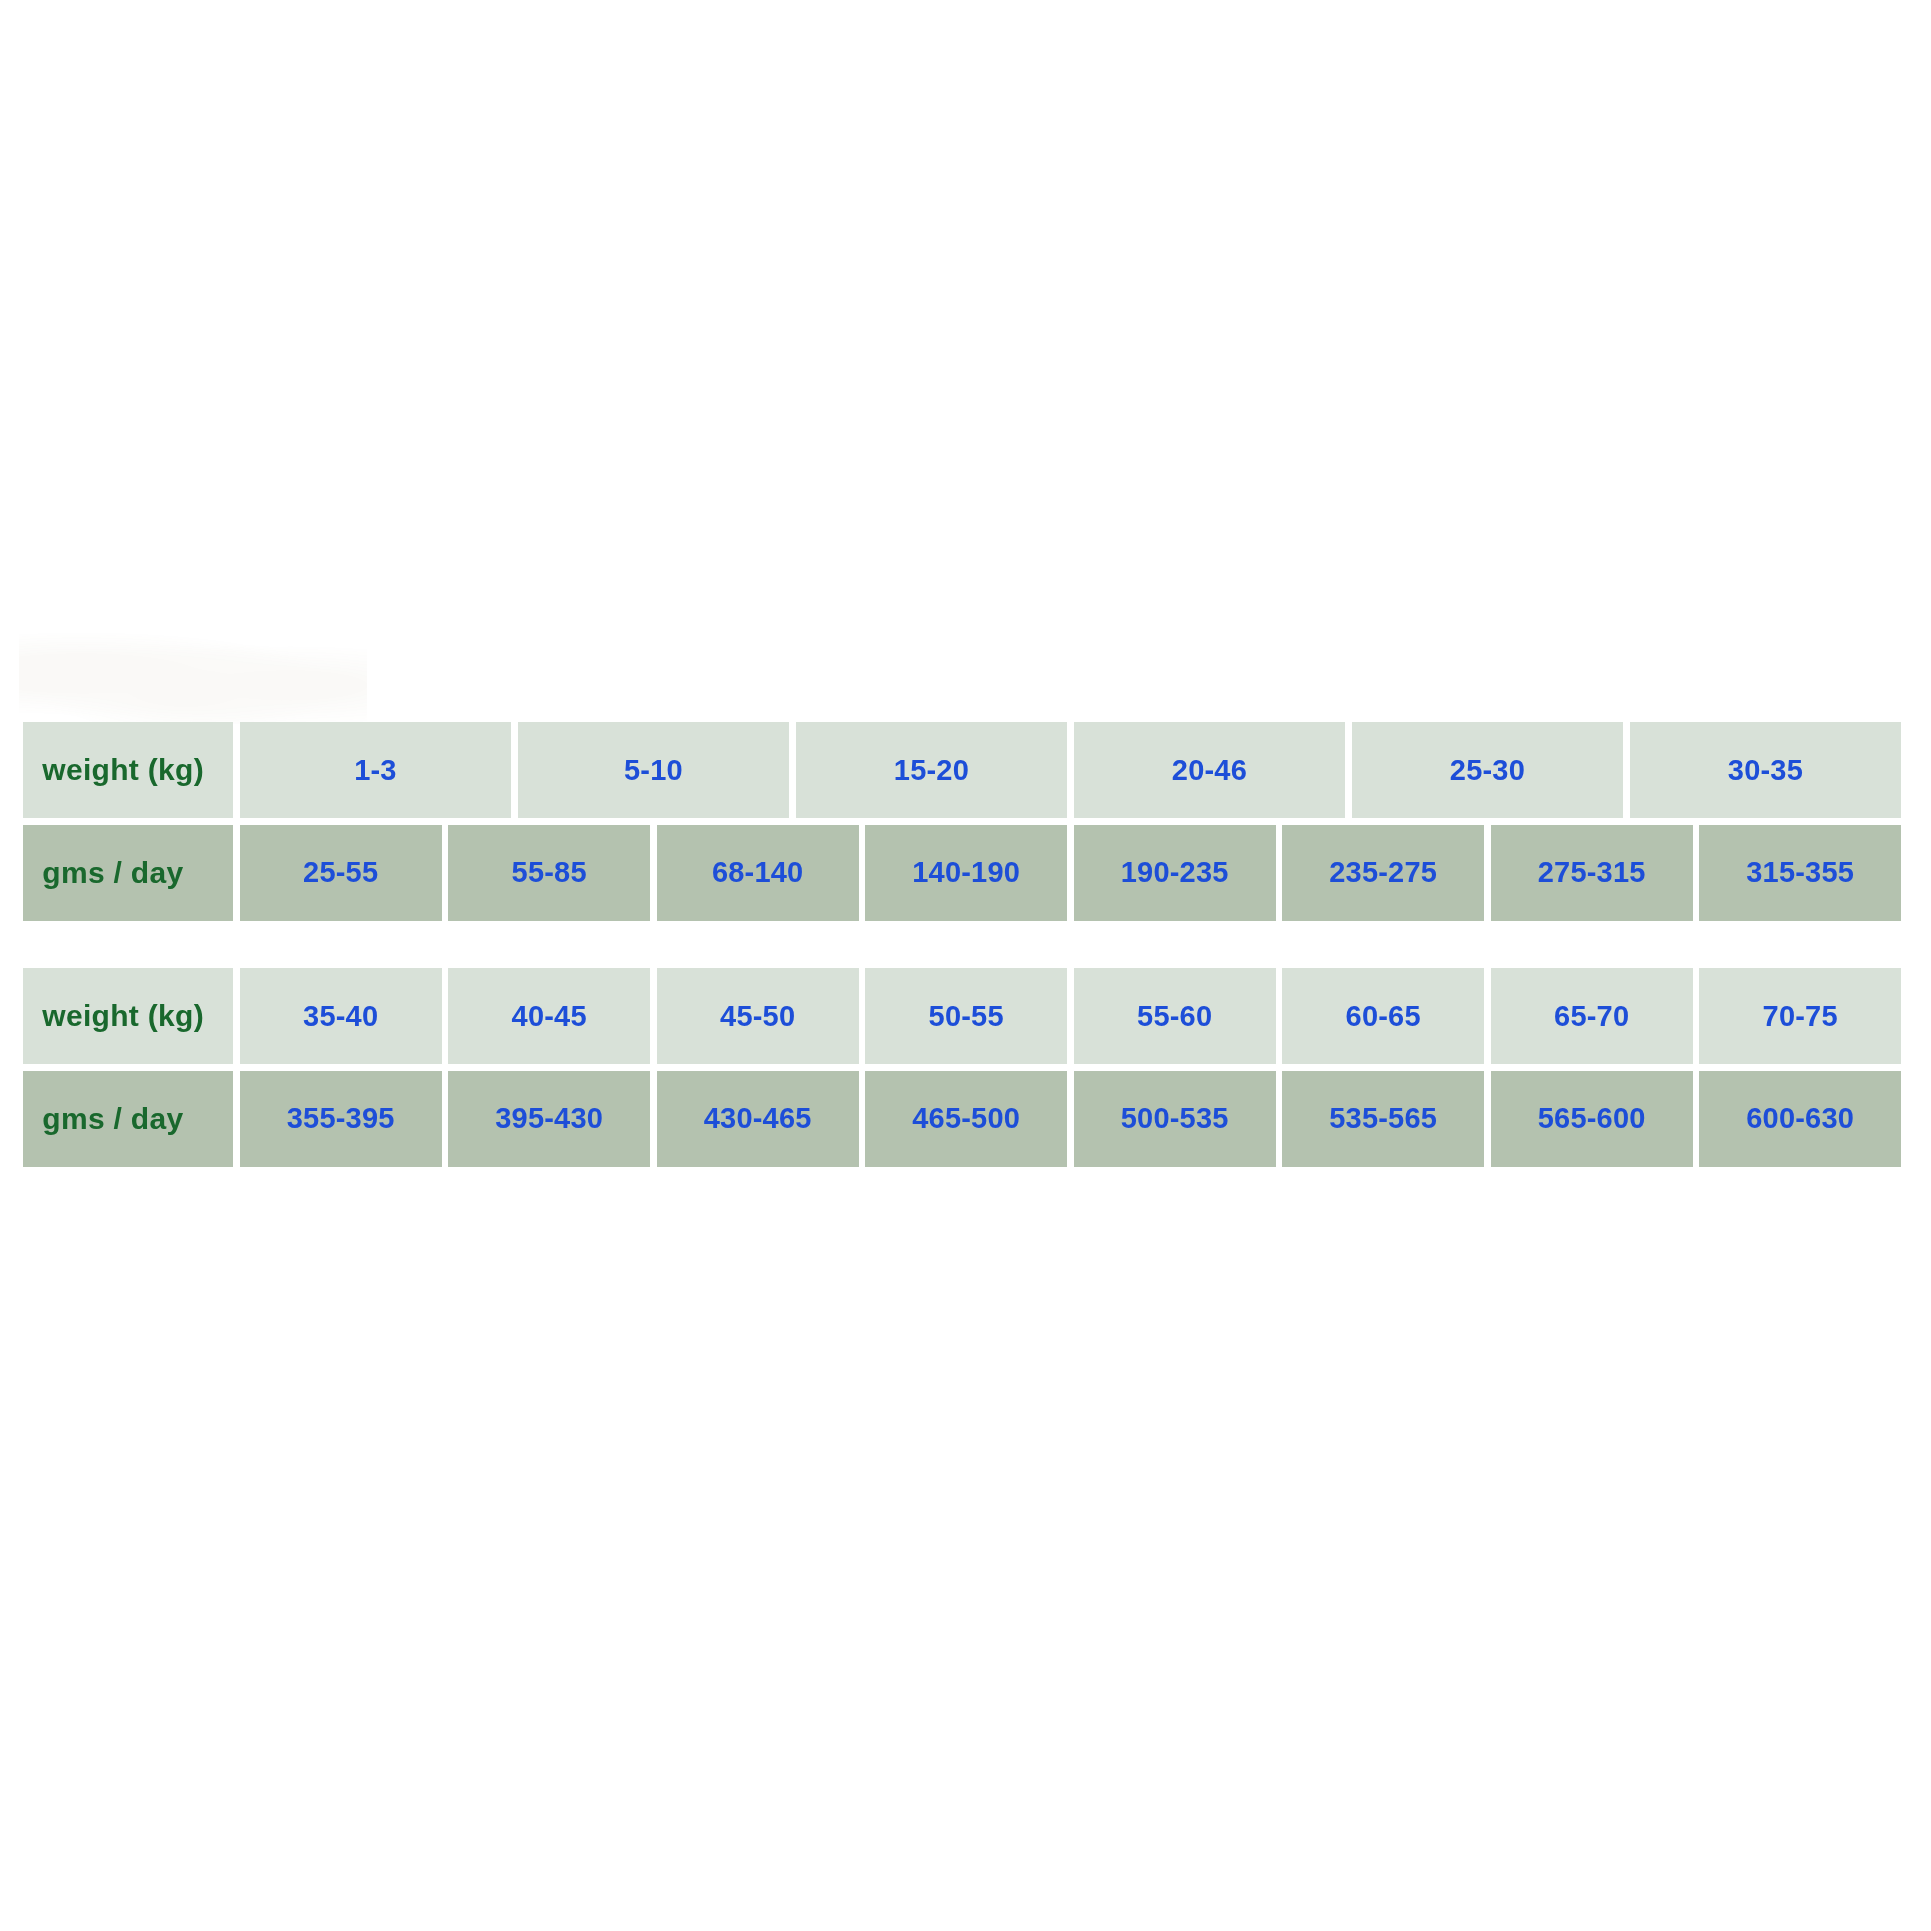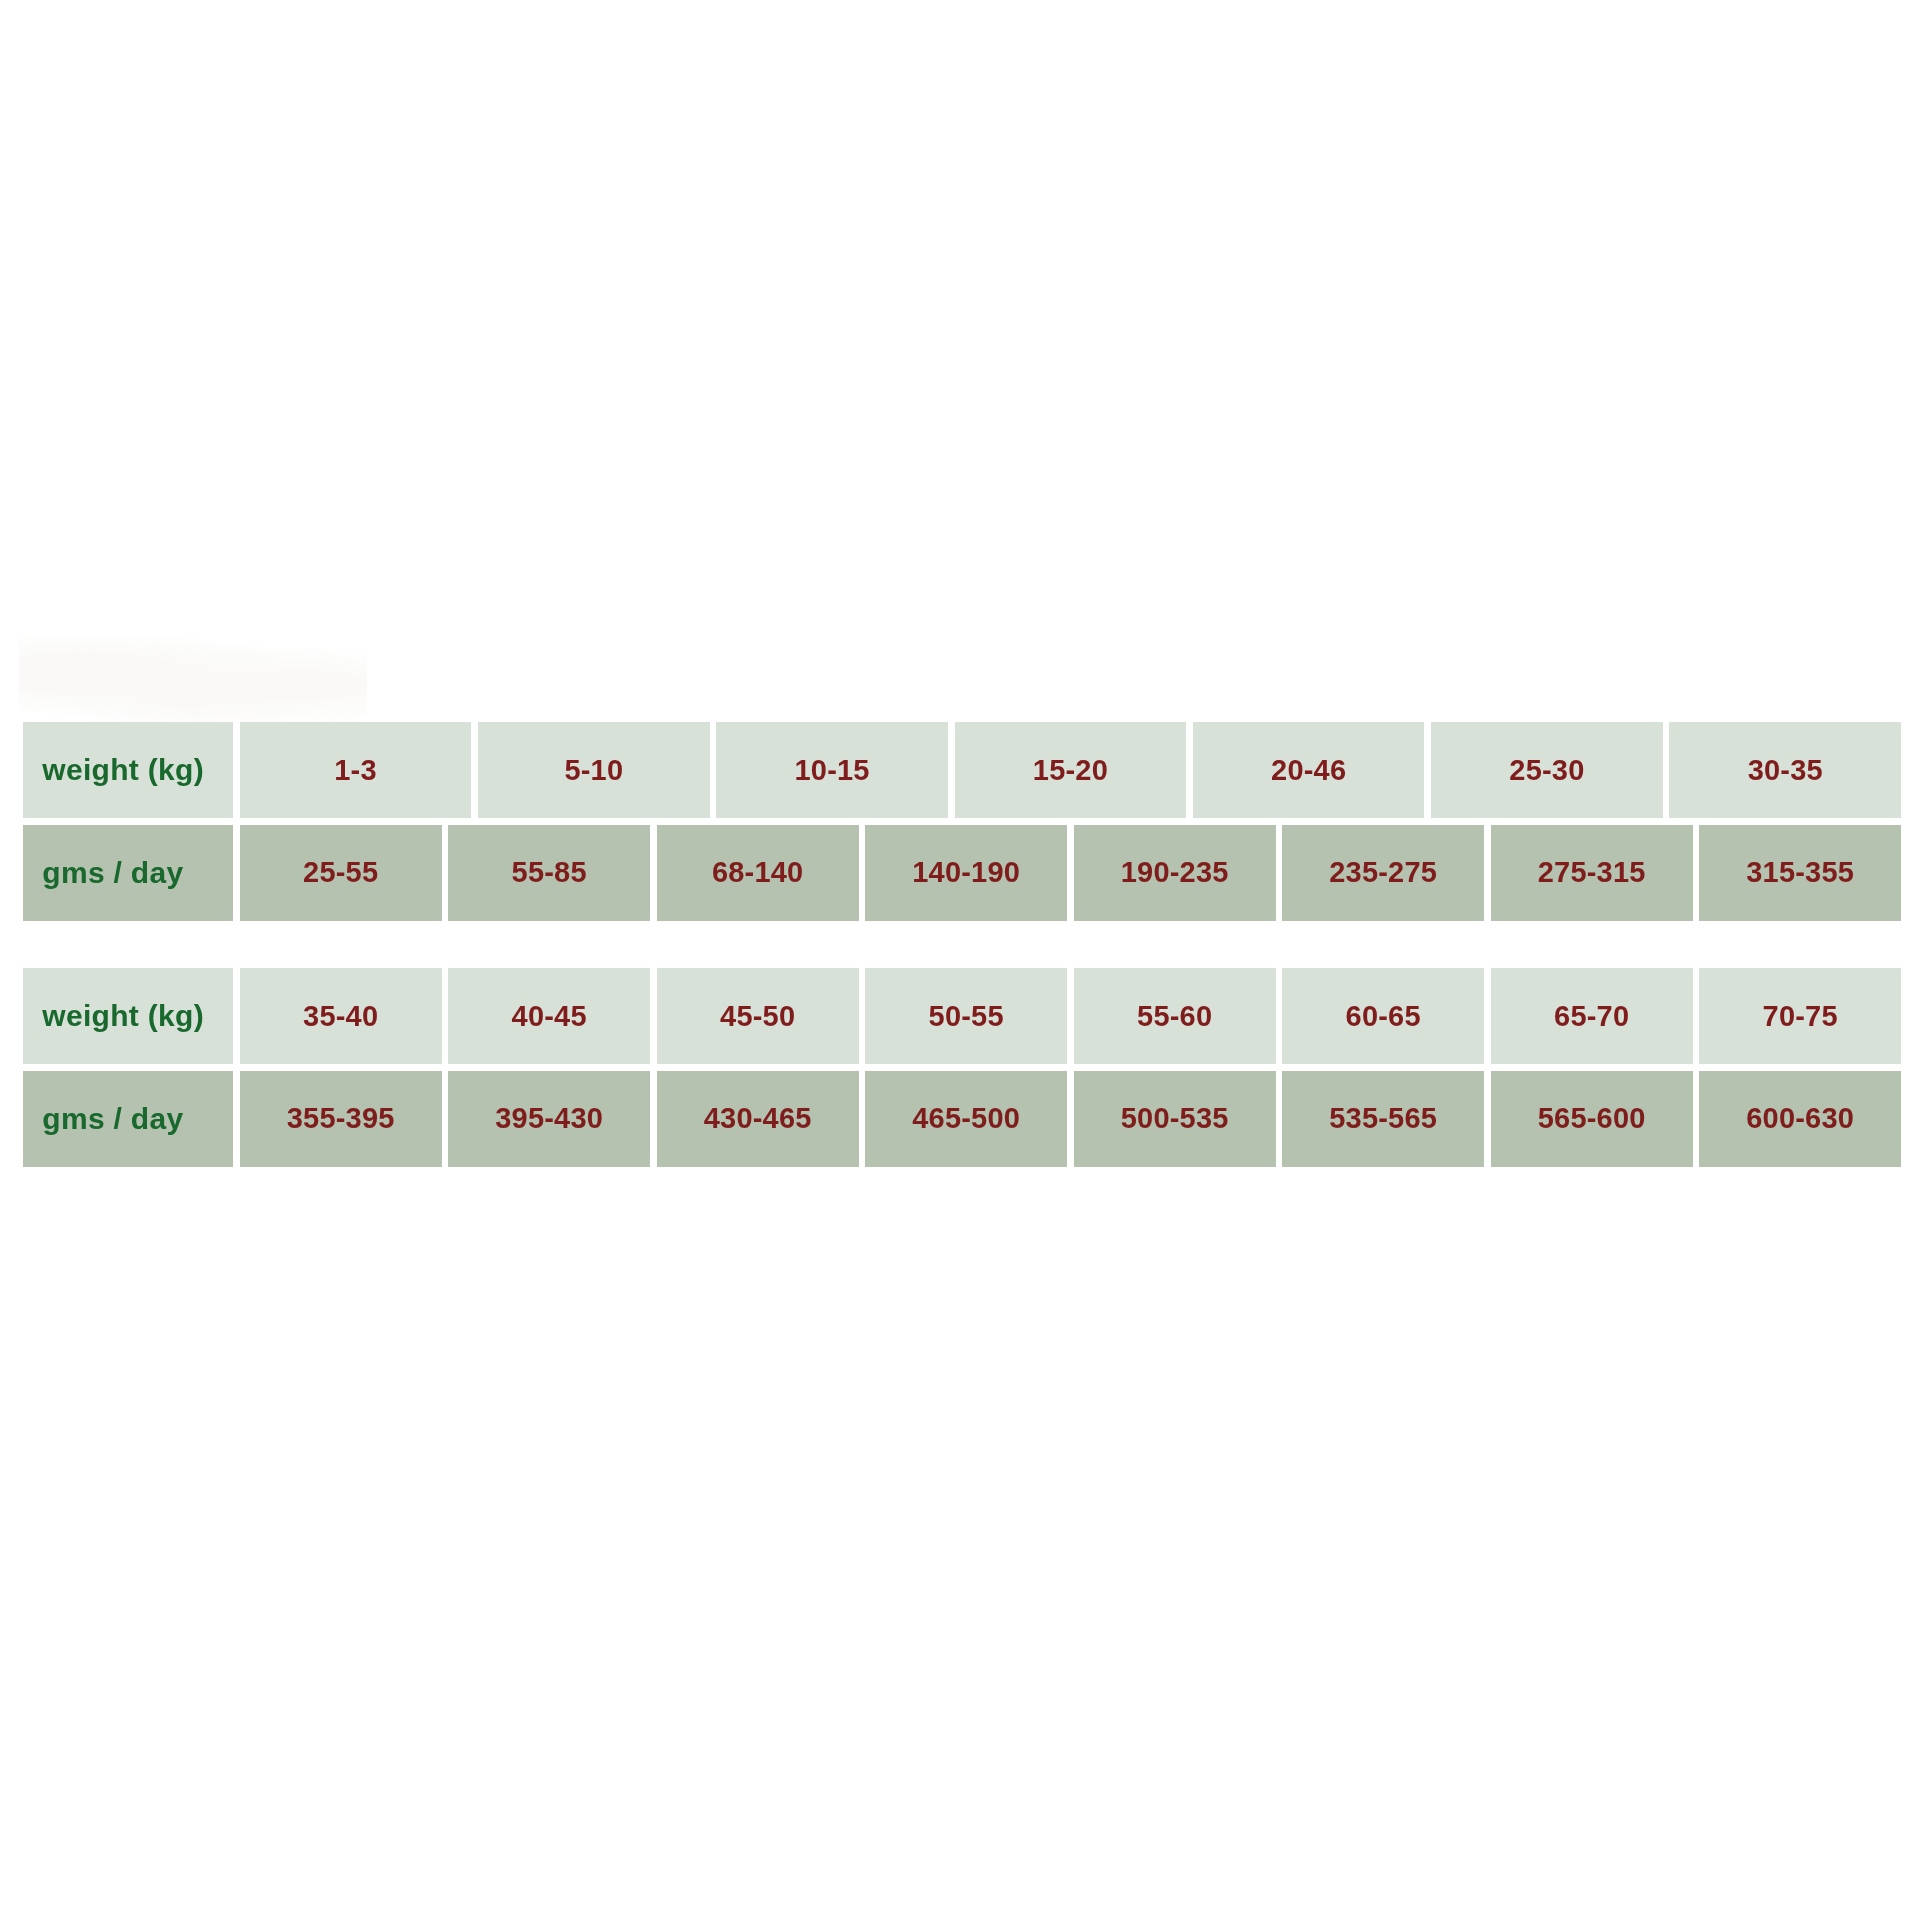--- a/index.html
+++ b/index.html
@@ -54,21 +54,21 @@
     width: 100%;
   }
 
   .cell {
     display: flex;
     align-items: center;
     justify-content: center;
     height: 96px;
     font-size: 29px;
     letter-spacing: 0.2px;
-    color: #7f1d1d;
+    color: #1d4ed8;
     white-space: nowrap;
     overflow: hidden;
   }
 
   
   .cell.label {
     flex: 0 0 210px;
     justify-content: flex-start;
     padding-left: 19.3px;
     font-weight: bold;
@@ -91,21 +91,20 @@
 
 <div id="canvas">
 
   <div class="watermark"></div>
 
   <div class="block" id="block-0">
       <div class="trow row-light">
         <div class="cell label">weight (kg)</div>
         <div class="cell data">1-3</div>
         <div class="cell data">5-10</div>
-        <div class="cell data">10-15</div>
         <div class="cell data">15-20</div>
         <div class="cell data">20-46</div>
         <div class="cell data">25-30</div>
         <div class="cell data">30-35</div>
       </div>
       <div class="trow row-dark">
         <div class="cell label">gms / day</div>
         <div class="cell data">25-55</div>
         <div class="cell data">55-85</div>
         <div class="cell data">68-140</div>

